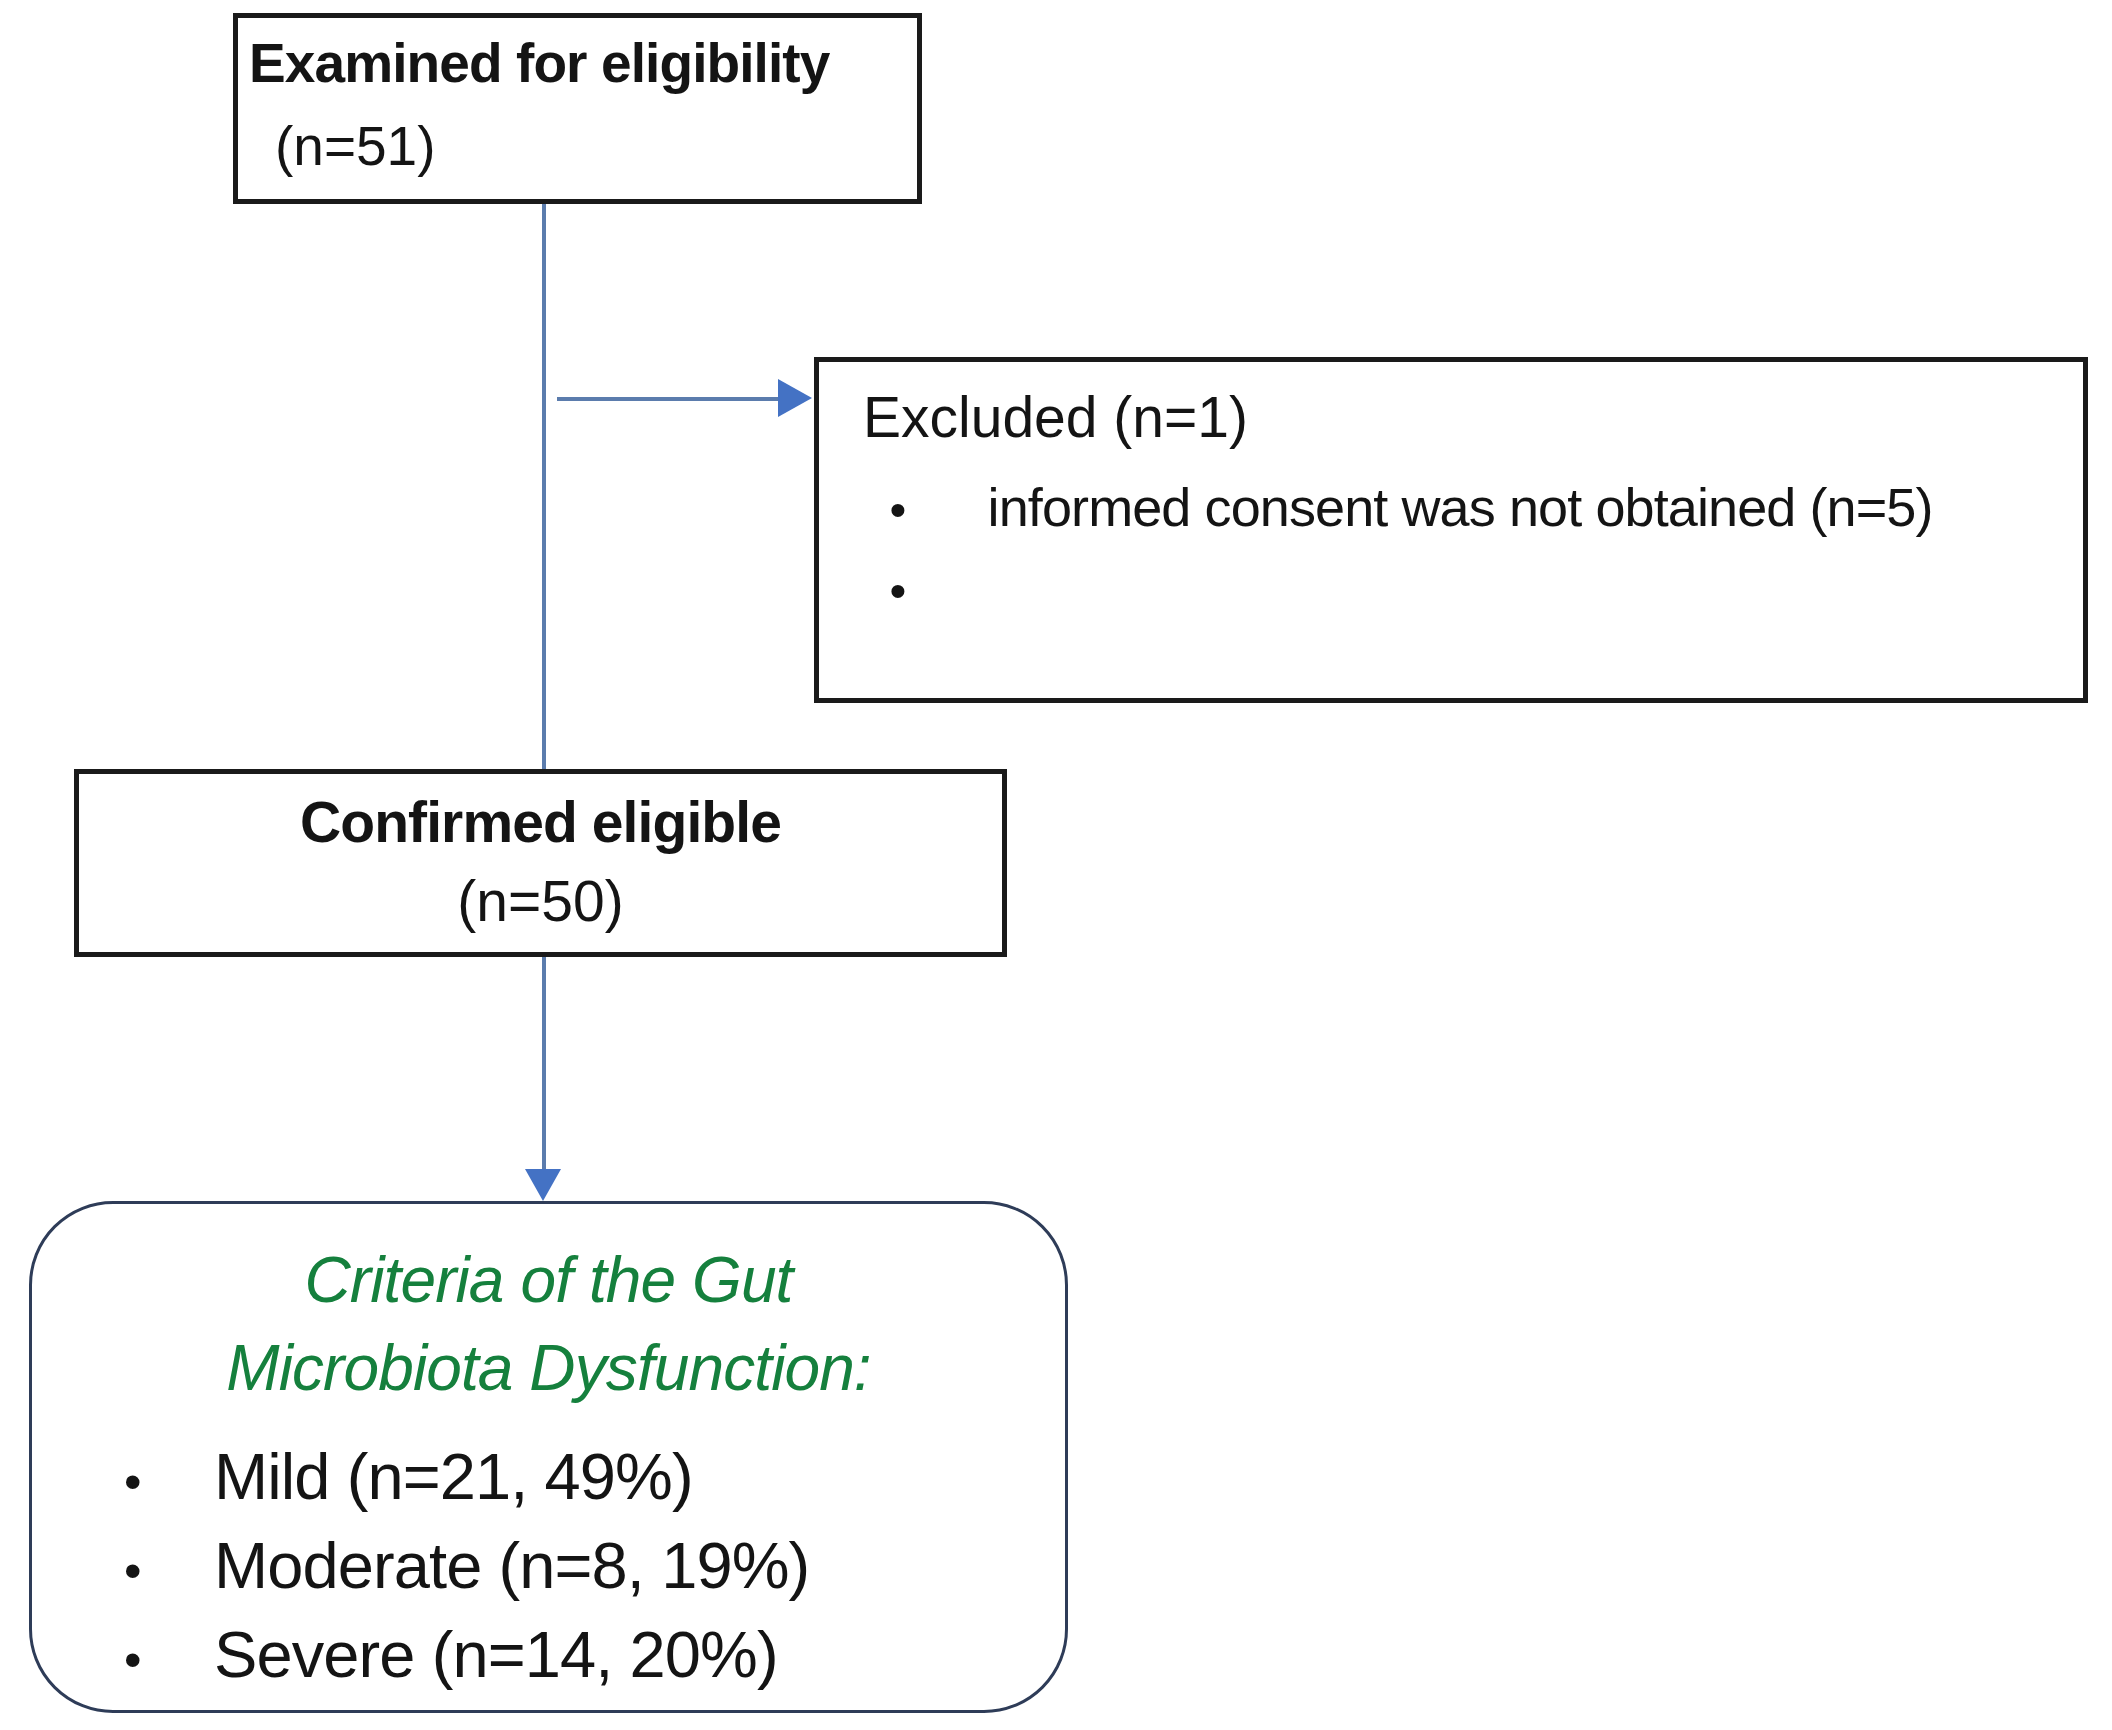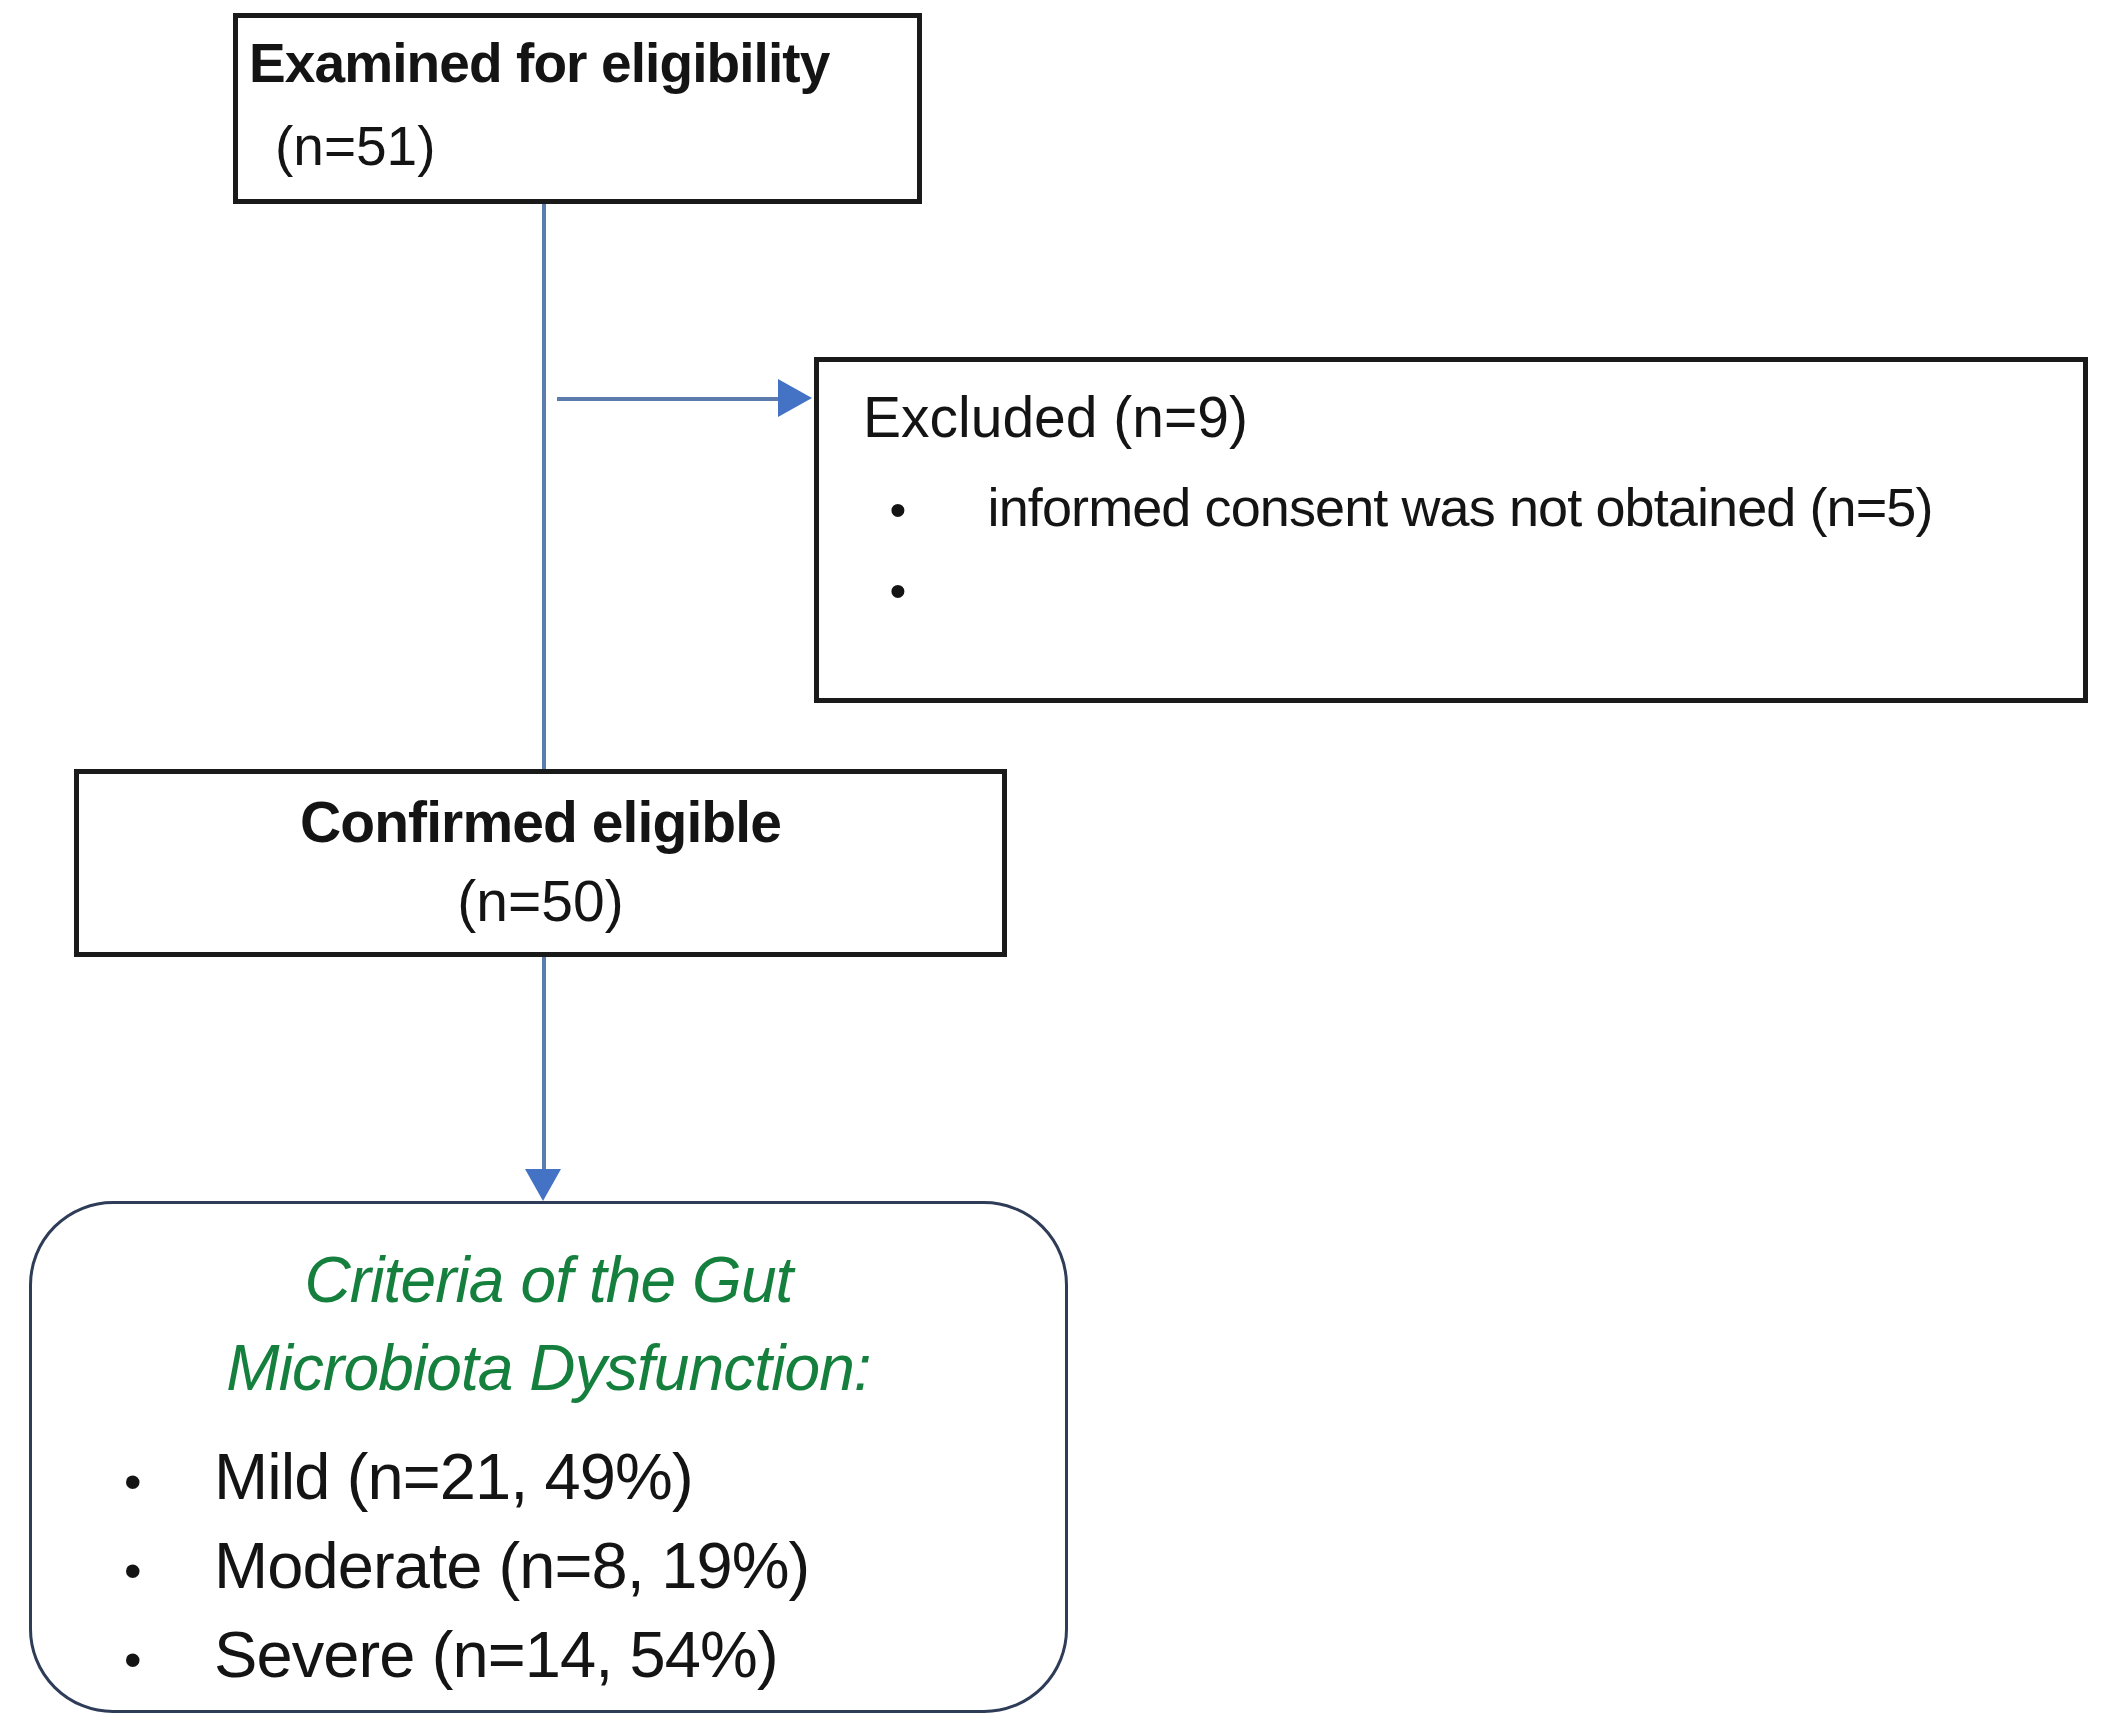--- a/index.html
+++ b/index.html
@@ -86,21 +86,21 @@
   <span class="arrow-down"></span>
   <div class="hline"></div>
   <span class="arrow-right"></span>
 
   <div class="box rect examined">
     <div class="title">Examined for eligibility</div>
     <div class="nlabel">(n=51)</div>
   </div>
 
   <div class="box rect excluded">
-    <div class="title">Excluded (n=9)</div>
+    <div class="title">Excluded (n=1)</div>
     <div class="bullet-row">
       <span class="bullet">•</span>
       <span class="btext">informed consent was not obtained (n=5)</span>
     </div>
     <div class="bullet-row">
       <span class="bullet">•</span>
     </div>
   </div>
 
   <div class="box rect confirmed">
@@ -117,19 +117,19 @@
       <div class="bullet-row">
         <span class="bullet">•</span>
         <span class="btext">Mild (n=21, 49%)</span>
       </div>
       <div class="bullet-row">
         <span class="bullet">•</span>
         <span class="btext">Moderate (n=8, 19%)</span>
       </div>
       <div class="bullet-row">
         <span class="bullet">•</span>
-        <span class="btext">Severe (n=14, 54%)</span>
+        <span class="btext">Severe (n=14, 20%)</span>
       </div>
     </div>
   </div>
 
 </div>
 
 
 </body></html>

